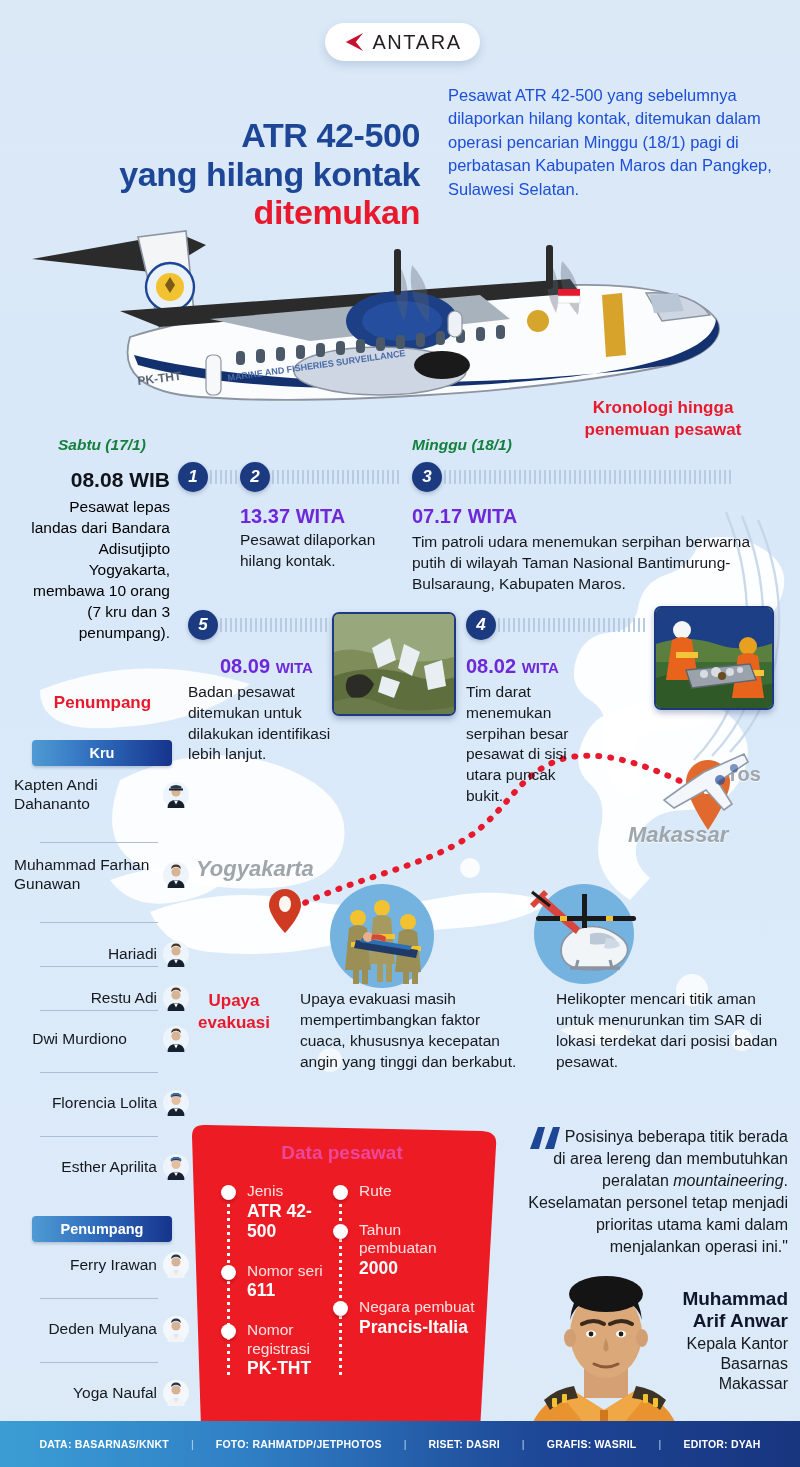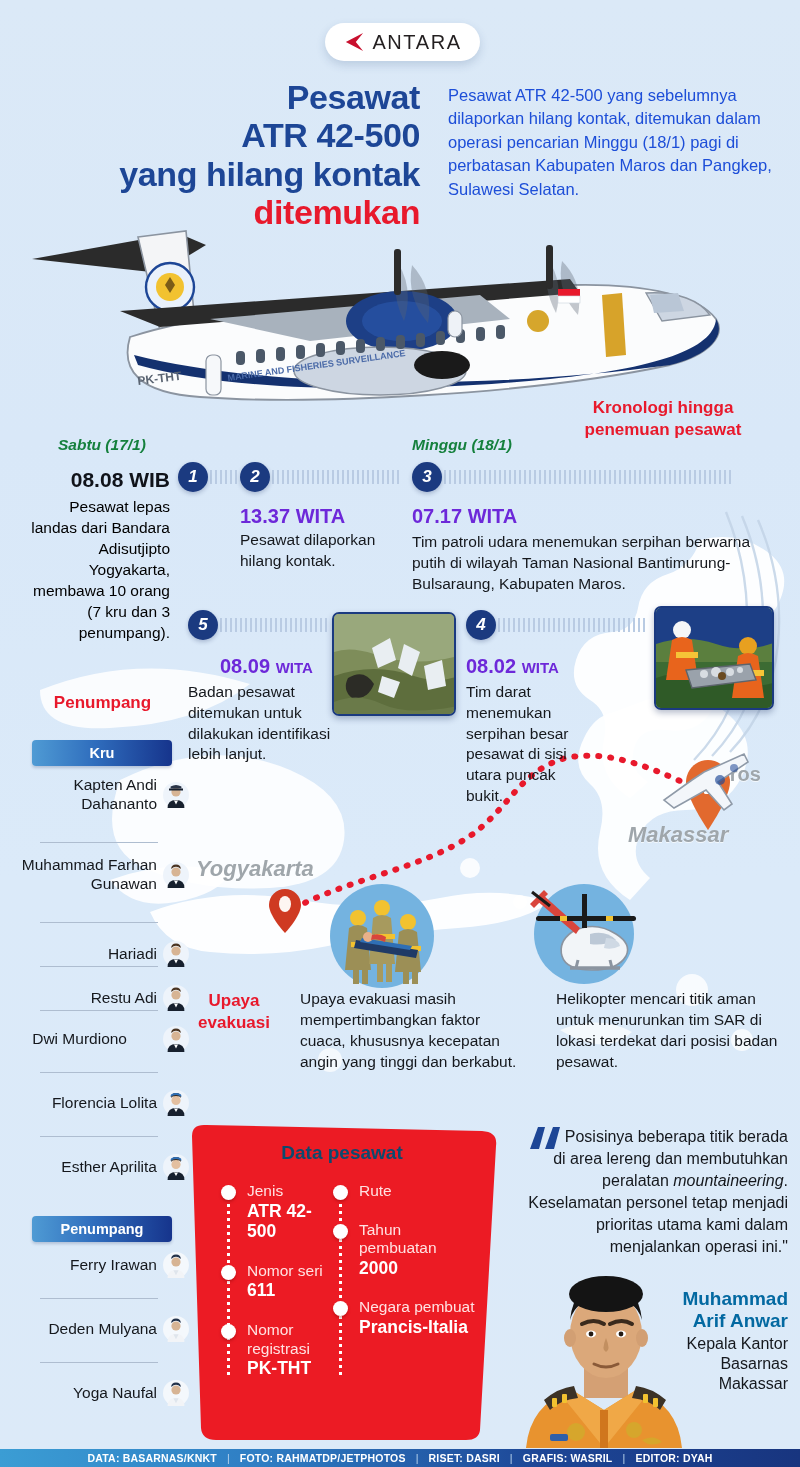--- a/index.html
+++ b/index.html
@@ -75,21 +75,21 @@
   }
   .grp-badge{
     position:absolute; left:32px; width:140px; height:26px; border-radius:4px;
     background:linear-gradient(90deg,#4f9bd4 0%,#2f6dbd 45%,#16348c 100%);
     color:#fff; font-weight:bold; font-size:14.5px;
     display:flex; align-items:center; justify-content:center;
     box-shadow:0 2px 3px rgba(20,40,90,.2);
   }
   .person{ position:absolute; left:14px; width:175px; display:flex;
     align-items:center; justify-content:flex-end; gap:6px; }
-  .person .nm{ font-size:15.5px; line-height:1.2; color:#15181d; text-align:right; }
+  .person .nm{ font-size:15.5px; line-height:1.2; color:#15181d; text-align:left; }
   .person .av{ width:26px; height:26px; flex:0 0 26px; }
   .sep{ position:absolute; left:40px; width:118px; height:1px; background:#aebdd0; }
 
   
   .upaya-lbl{
     position:absolute; left:178px; top:990px; width:112px; text-align:center;
     color:#e8192c; font-weight:bold; font-size:17px; line-height:1.3;
   }
   .evac-txt{ position:absolute; font-size:15.5px; line-height:1.36; color:#15181d; }
   .evac-ill{ position:absolute; }
@@ -101,21 +101,21 @@
   }
 
   
   .datacard{
     position:absolute; left:182px; top:1122px; width:320px; height:320px;
     z-index:8;
   }
   .datacard .shape{ position:absolute; inset:0; }
   .dc-title{
     position:absolute; left:0; top:20px; width:320px; text-align:center;
-    color:#0c4a6e; font-weight:bold; font-size:19px; z-index:3;
+    color:#ec4899; font-weight:bold; font-size:19px; z-index:3;
   }
   .dc-col{ position:absolute; top:60px; z-index:3; }
   .dc-item{ position:relative; padding-left:26px; margin-bottom:20px; }
   .dc-item .dot{
     position:absolute; left:0; top:3px; width:15px; height:15px;
     border-radius:50%; background:#fff; box-shadow:0 2px 3px rgba(120,0,0,.35);
   }
   .dc-item .lbl{ color:#ffe2e2; font-size:15.5px; line-height:1.2; }
   .dc-item .val{ color:#fff; font-weight:bold; font-size:17.5px; line-height:1.18; }
   .dc-rail{ position:absolute; width:3px; z-index:2;
@@ -124,33 +124,33 @@
   
   .qmark{ position:absolute; left:528px; top:1127px; z-index:9; }
   .quote{
     position:absolute; left:520px; top:1126px; width:268px; text-align:right;
     font-size:16px; line-height:1.38; color:#15181d; z-index:9;
   }
   .quote .in{ text-indent:42px; display:block; }
   .quote em{ font-style:italic; }
   .q-name{
     position:absolute; left:560px; top:1288px; width:228px; text-align:right;
-    color:#0369a1; font-weight:bold; font-size:19px; line-height:1.18; z-index:9;
+    color:#0f172a; font-weight:bold; font-size:19px; line-height:1.18; z-index:9;
   }
   .q-role{
     position:absolute; left:560px; top:1334px; width:228px; text-align:right;
     color:#15181d; font-size:16px; line-height:1.25; z-index:9;
   }
   .portrait{ position:absolute; left:520px; top:1272px; z-index:8; }
 
   
   .footer{
-    position:absolute; left:0; bottom:0; width:800px; height:18px; z-index:20;
+    position:absolute; left:0; bottom:0; width:800px; height:46px; z-index:20;
     background:linear-gradient(90deg,#3b9dd4 0%,#2f7ec4 32%,#1d4696 68%,#18357f 100%);
-    display:flex; align-items:center; justify-content:center; gap:0;
+    display:flex; align-items:center; justify-content:center; gap:12px;
   }
   .footer span{ color:#fff; font-size:10.5px; font-weight:bold; letter-spacing:.2px; }
   .footer .bar{ color:#bcd6ee; padding:0 10px; font-weight:normal; }
 </style>
 </head>
 <body>
 
 <div id="map-layer">
   <svg width="800" height="1467" viewBox="0 0 800 1467">
 
@@ -187,21 +187,21 @@
 </div>
 
 <div class="logo-pill">
   <svg class="logo-mark" viewBox="0 0 24 22">
     <path d="M22 1 L3 11 L22 21 L14 11 Z" fill="#c8102e"></path>
   </svg>
   <span class="logo-word">ANTARA</span>
 </div>
 
 <div class="headline">
-  <span>Pesawat</span><br>
+  <br>
   <span>ATR 42-500</span><br>
   <span>yang hilang kontak</span>
   <span class="red">ditemukan</span>
 </div>
 <div class="lede">Pesawat ATR 42-500 yang sebelumnya dilaporkan hilang kontak, ditemukan dalam operasi pencarian Minggu (18/1) pagi di perbatasan Kabupaten Maros dan Pangkep, Sulawesi Selatan.</div>
 
 <svg style="position:absolute;left:10px;top:215px;" width="740" height="200" viewBox="0 0 740 200">
 
   <path d="M22 44 L168 18 L196 30 L150 58 Z" fill="#2b2b2b"></path>
   <path d="M128 22 L176 16 L186 118 L152 124 Z" fill="#f4f5f7" stroke="#8b94a0" stroke-width="1.6"></path>

